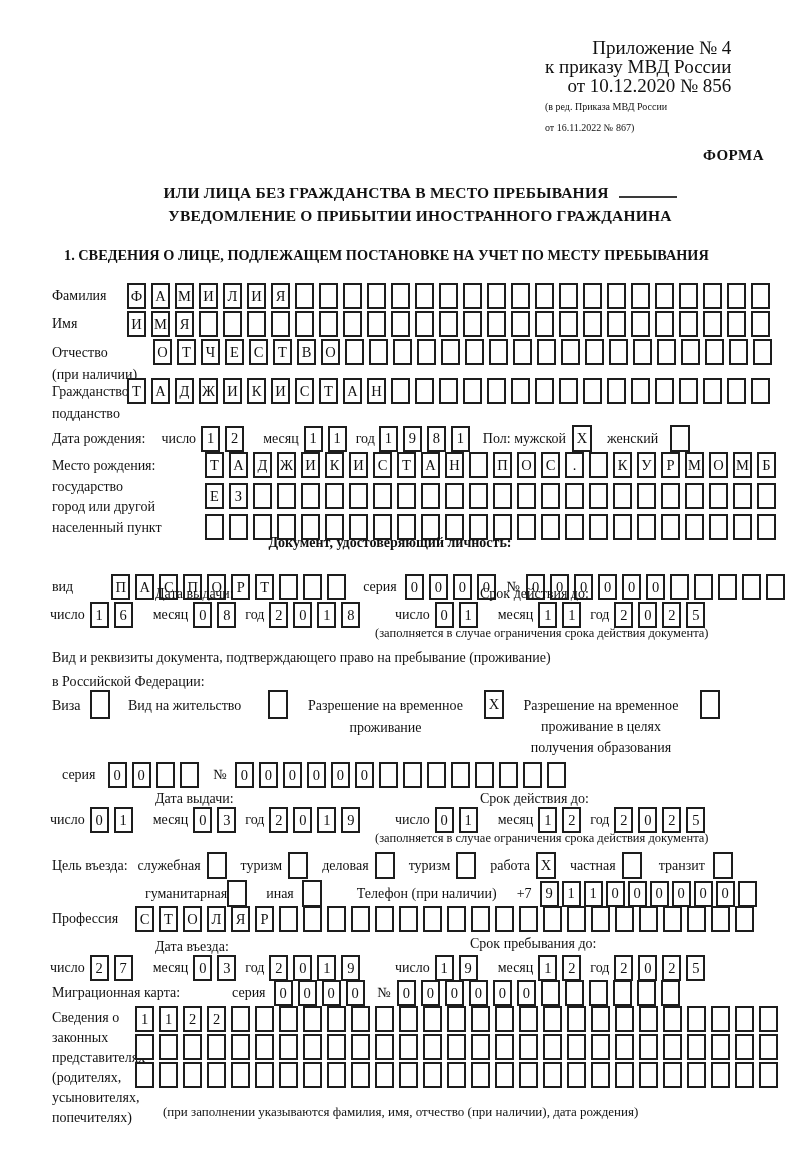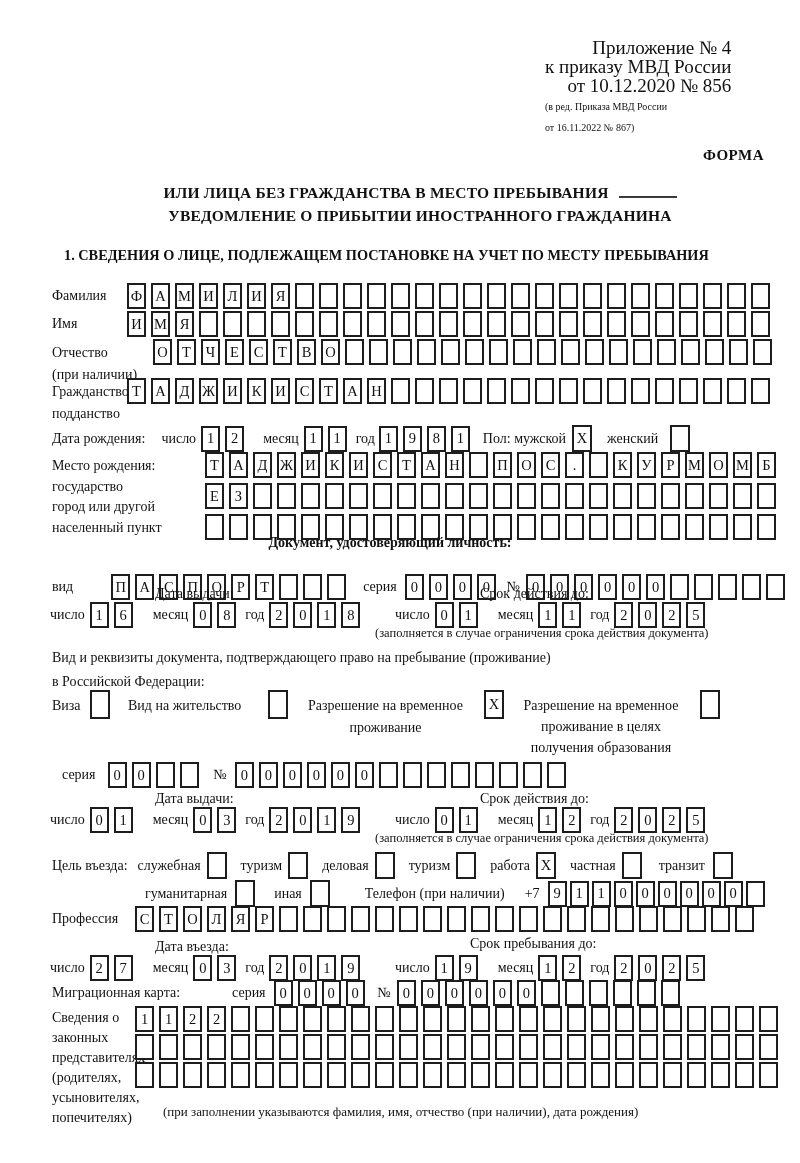--- a/index.html
+++ b/index.html
@@ -494,21 +494,21 @@
     <span class="boxes chk" style="margin-right:12px;">
         <span class="cb"></span>
       </span>
     <span class="lbl" style="margin-right:8px;">транзит</span>
     <span class="boxes chk">
         <span class="cb"></span>
       </span>
   </div>
 
   <div class="abs flex" style="left:145px; top:880px;">
-    <span class="lbl" style="margin-right:8px;">гуманитарная</span>
+    <span class="lbl" style="">гуманитарная</span>
     <span class="boxes chk" style="margin-right:14px;">
         <span class="cb"></span>
       </span>
     <span class="lbl" style="margin-right:8px;">иная</span>
     <span class="boxes chk" style="margin-right:30px;">
         <span class="cb"></span>
       </span>
     <span class="lbl" style="margin-right:20px;">Телефон (при наличии)</span>
     <span class="lbl" style="margin-right:8px;">+7</span>
     <span class="boxes tight">

